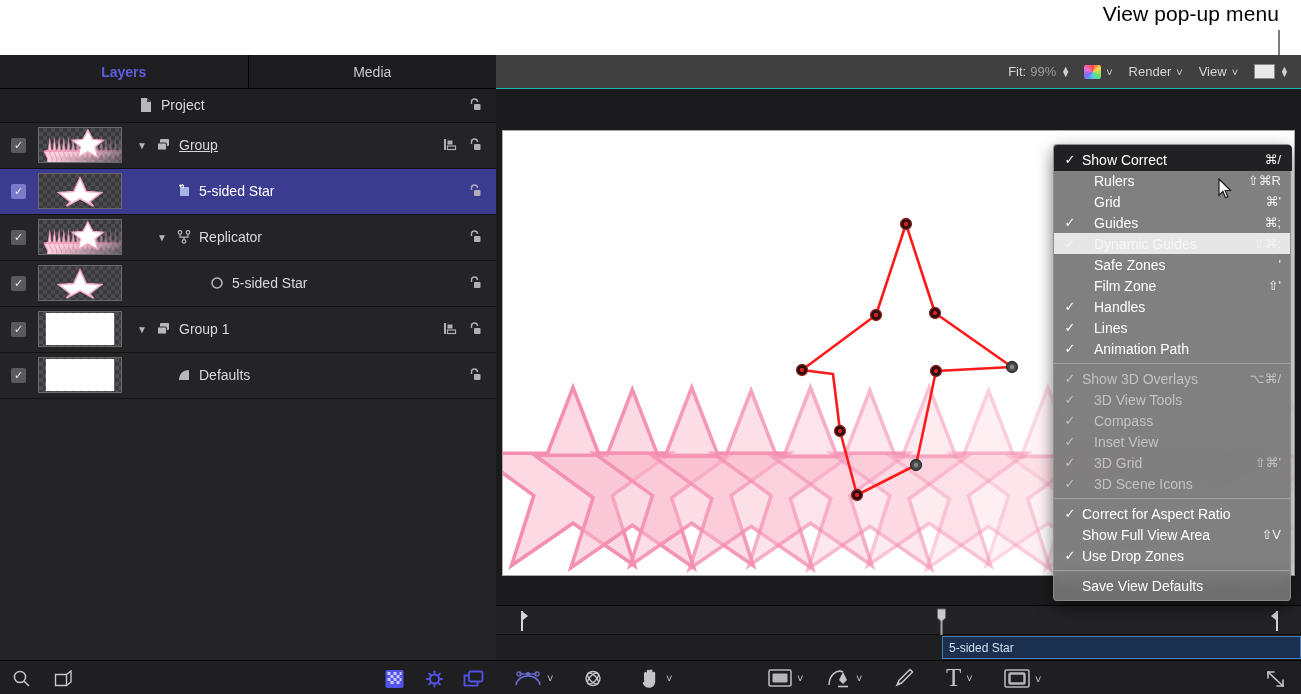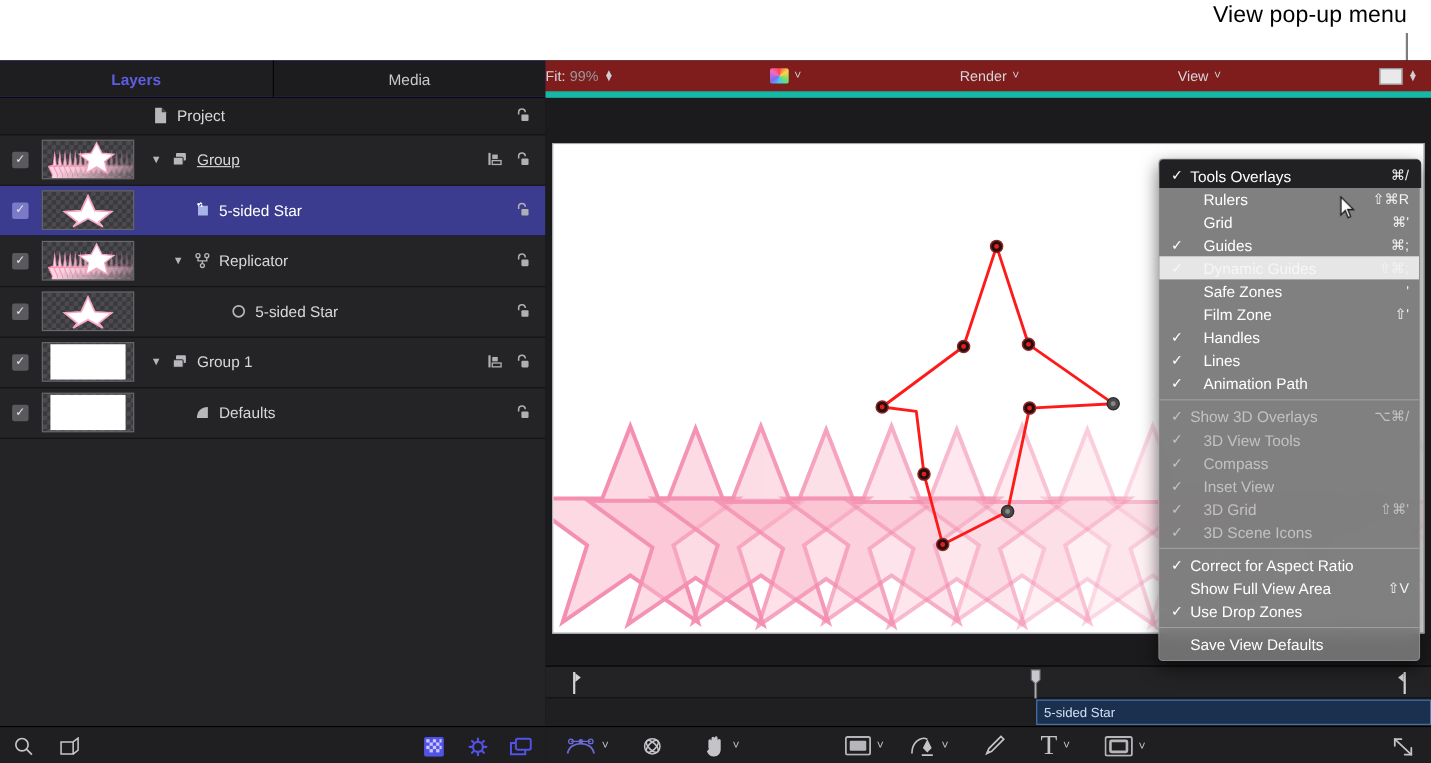--- a/index.html
+++ b/index.html
@@ -11,21 +11,21 @@
   
   .callout-area { position:absolute; left:0; top:0; width:1301px; height:55px; background:#ffffff; }
   .callout-text { position:absolute; right:22px; top:2px; font-size:21px; color:#000; white-space:nowrap; letter-spacing:.1px; }
   .callout-line { position:absolute; left:1278px; top:30px; width:1.5px; height:62px; background:#7d7d7d; }
 
   
   .win { position:absolute; left:0; top:55px; width:1301px; height:639px; background:#1b1b1d; }
 
   
   .left { position:absolute; left:0; top:0; width:496px; height:639px; background:#252527; }
-  .tabs { display:flex; height:34px; background:#6d28d9; border-bottom:1px solid #000; }
+  .tabs { display:flex; height:34px; background:#e5e5e5; border-bottom:1px solid #000; }
   .tab { flex:1; display:flex; align-items:center; justify-content:center;
          font-size:14px; color:#c9c9cc; border-right:1px solid #000; background:#1c1c1e; }
   .tab.active { color:#5e5ee0; background:#1e1e20; font-weight:bold; }
   .tab:last-child { border-right:none; }
 
   .list { position:absolute; left:0; top:34px; width:496px; height:571px; background:#242426; }
   .row { position:relative; height:46px; border-bottom:1px solid #121214; display:flex; align-items:center; }
   .row.project { height:34px; background:#1f1f21; }
   .row.sel { background:#3b3b8f; }
 
@@ -50,22 +50,22 @@
 
   .rlock { position:absolute; right:14px; }
   .ralign { position:absolute; right:38px; }
 
   .lbar { position:absolute; left:0; top:605px; width:496px; height:34px; background:#1f1f21; border-top:1px solid #000; display:flex; align-items:center; }
   .lbar .l { position:absolute; }
   .lbar .r { position:absolute; }
 
   
   .right { position:absolute; left:496px; top:0; width:805px; height:639px; background:#1b1b1d; }
-  .ctop { position:absolute; left:0; top:0; width:805px; height:34px; background:#7f1d1d;
-          display:flex; align-items:center; justify-content:space-between; gap:0; border-bottom:6px solid #14b8a6; }
+  .ctop { position:absolute; left:0; top:0; width:805px; height:34px; background:#404040;
+          display:flex; align-items:center; justify-content:flex-end; gap:0; border-bottom:1px solid #14b8a6; }
   .ctop .seg { display:flex; align-items:center; font-size:13px; color:#d5d5d9; white-space:nowrap; }
   .fitlbl { color:#d5d5d9; }
   .fitval { color:#9b9b9f; margin-left:4px; }
   .stepper { display:inline-flex; flex-direction:column; line-height:5px; font-size:9px; color:#cfcfd3; margin-left:5px; }
   .chev { font-size:11px; color:#cfcfd3; margin-left:5px; }
   .colorwheel { width:17px; height:14px; border-radius:2px; display:inline-block;
     background:conic-gradient(#ff4646,#ffd34d,#6de06d,#4bc8f0,#7d6cf0,#f06cc8,#ff4646); }
   .whitesq { width:21px; height:15px; background:#e9e9ec; border:1px solid #8a8a8e; display:inline-block; }
 
   .canvaswrap { position:absolute; left:0; top:34px; width:805px; height:510px; background:#1b1b1d; }
@@ -615,21 +615,21 @@
               </g>
             </svg>
         </span>
       </div>
     </div>
 
     <div class="menu" id="menu">
       <div class="mtopmask"></div>
     <div class="mi">
           <span class="ck">✓</span>
-          <span class="mlab">Tools Overlays</span>
+          <span class="mlab">Show Correct</span>
           <span class="msc">⌘/</span>
         </div>
         <div class="mi indent">
           <span class="ck"></span>
           <span class="mlab">Rulers</span>
           <span class="msc">⇧⌘R</span>
         </div>
         <div class="mi indent">
           <span class="ck"></span>
           <span class="mlab">Grid</span>

